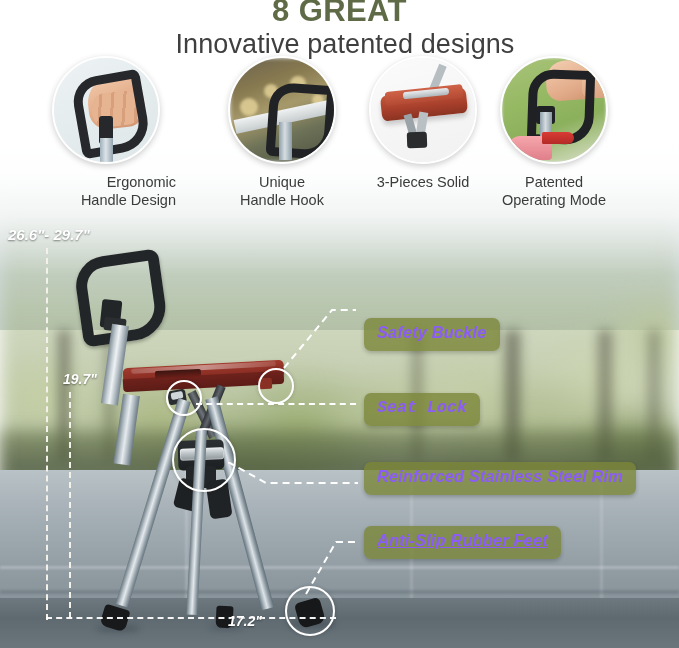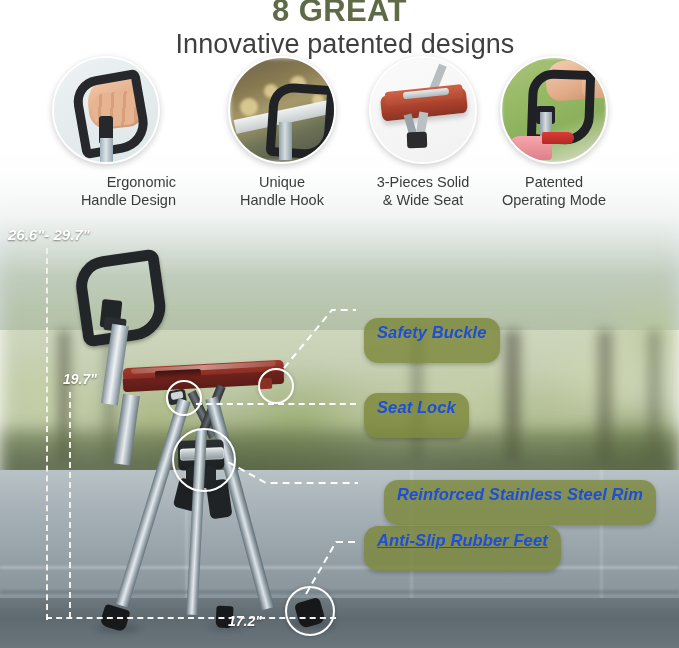--- a/index.html
+++ b/index.html
@@ -193,22 +193,22 @@
   .vline{border-left:2px dashed #f2f2ea;}
   .hline{border-top:2px dashed #ffffff;}
   .wline{border-top:2px dashed rgba(255,255,255,.95);}
   .dim-text{position:absolute;z-index:31;color:#ffffff;font-weight:bold;font-style:italic;
      text-shadow:0 1px 2px rgba(0,0,0,.45);white-space:nowrap;}
 
   .ring{position:absolute;border:2px solid #ffffff;border-radius:50%;z-index:29;
         box-shadow:0 0 4px rgba(0,0,0,.18);}
 
   .pill{position:absolute;z-index:32;display:inline-flex;align-items:center;
-     background:rgba(122,134,56,.80);color:#1d4ed8;font-style:italic;font-weight:bold;
-     border-radius:14px;padding:5px 13px 21px 13px;font-size:16.5px;white-space:nowrap;
+     background:rgba(122,134,56,.80);color:#8b5cf6;font-style:italic;font-weight:bold;
+     border-radius:7px;padding:5px 13px 9px 13px;font-size:16.5px;white-space:nowrap;
      box-shadow:0 2px 4px rgba(0,0,0,.22);letter-spacing:.1px;}
 </style>
 </head>
 <body>
 
 <div id="stage">
 
   <div class="photo">
     <div class="sky"></div>
     <div class="foliage"></div>
@@ -264,21 +264,20 @@
         <div class="post"></div>
         <div class="seat"></div>
           <div class="seat2"></div>
           <div class="rail"></div>
         <div class="leg2"></div>
           <div class="leg"></div>
           <div class="hub"></div>
       </div>
       <div class="cap">
         <div>3-Pieces Solid</div>
-        <div>&amp; Wide Seat</div>
       </div>
     </div>
 
     <div class="thumb t4" style="left:484px;top:0;">
       <div class="circle">
         <div class="t4bg"></div>
         <div class="hand"></div>
           <div class="wrist"></div>
         <div class="grip"></div>
           <div class="blkj"></div>
@@ -354,17 +353,17 @@
     </svg>
   </div>
 
   <div class="ann" style="left:300px;top:538px;width:58px;height:60px;">
     <svg width="58" height="60" style="display:block;">
       <path d="M6 56 L36 4 L58 4" fill="none" stroke="#ffffff" stroke-width="2" stroke-dasharray="7 5"></path>
     </svg>
   </div>
 
   <div class="pill" style="left:364px;top:318px;">Safety Buckle</div>
-  <div class="pill" style="left:364px;top:393px;">Seat Lock</div>
-  <div class="pill" style="left:384px;top:462px;margin-top:18px;">Reinforced Stainless Steel Rim</div>
+  <div class="pill" style="left:364px;top:393px;font-family:Liberation Mono, monospace;">Seat Lock</div>
+  <div class="pill" style="left:364px;top:462px;">Reinforced Stainless Steel Rim</div>
   <div class="pill" style="left:364px;top:526px;text-decoration:underline;">Anti-Slip Rubber Feet</div>
 
 </div>
 
 </body></html>

